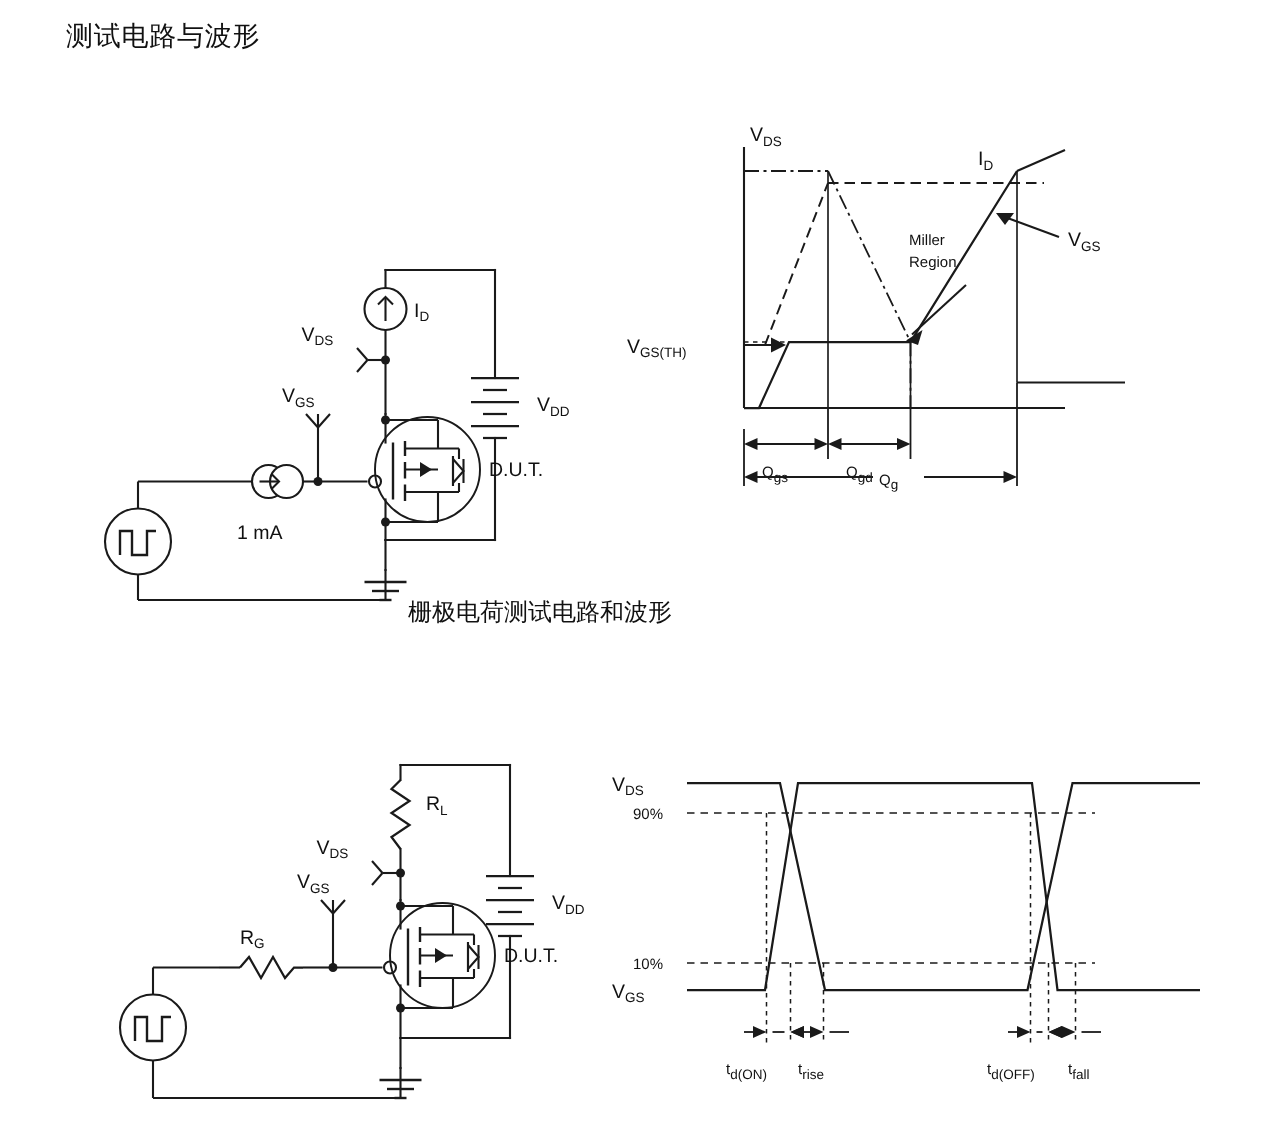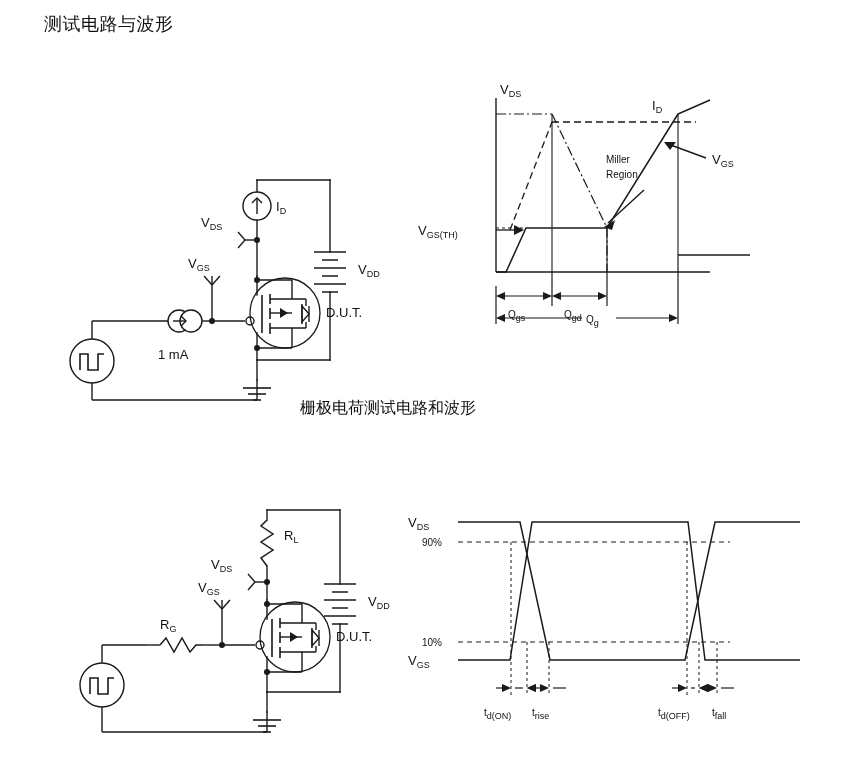--- a/index.html
+++ b/index.html
@@ -29,21 +29,20 @@
     color: #111;
     letter-spacing: 0.5px;
   }
   .section-caption {
     position: absolute;
     width: 100%;
     text-align: center;
     font-family: "Liberation Serif", serif;
     font-size: 16px;
     color: #111;
-    padding-left: 28px;
   }
   .fig {
     position: absolute;
   }
   svg { display: block; overflow: visible; }
   text {
     font-family: "Liberation Sans", sans-serif;
     fill: #111;
   }
   .lbl { font-size: 13px; }

